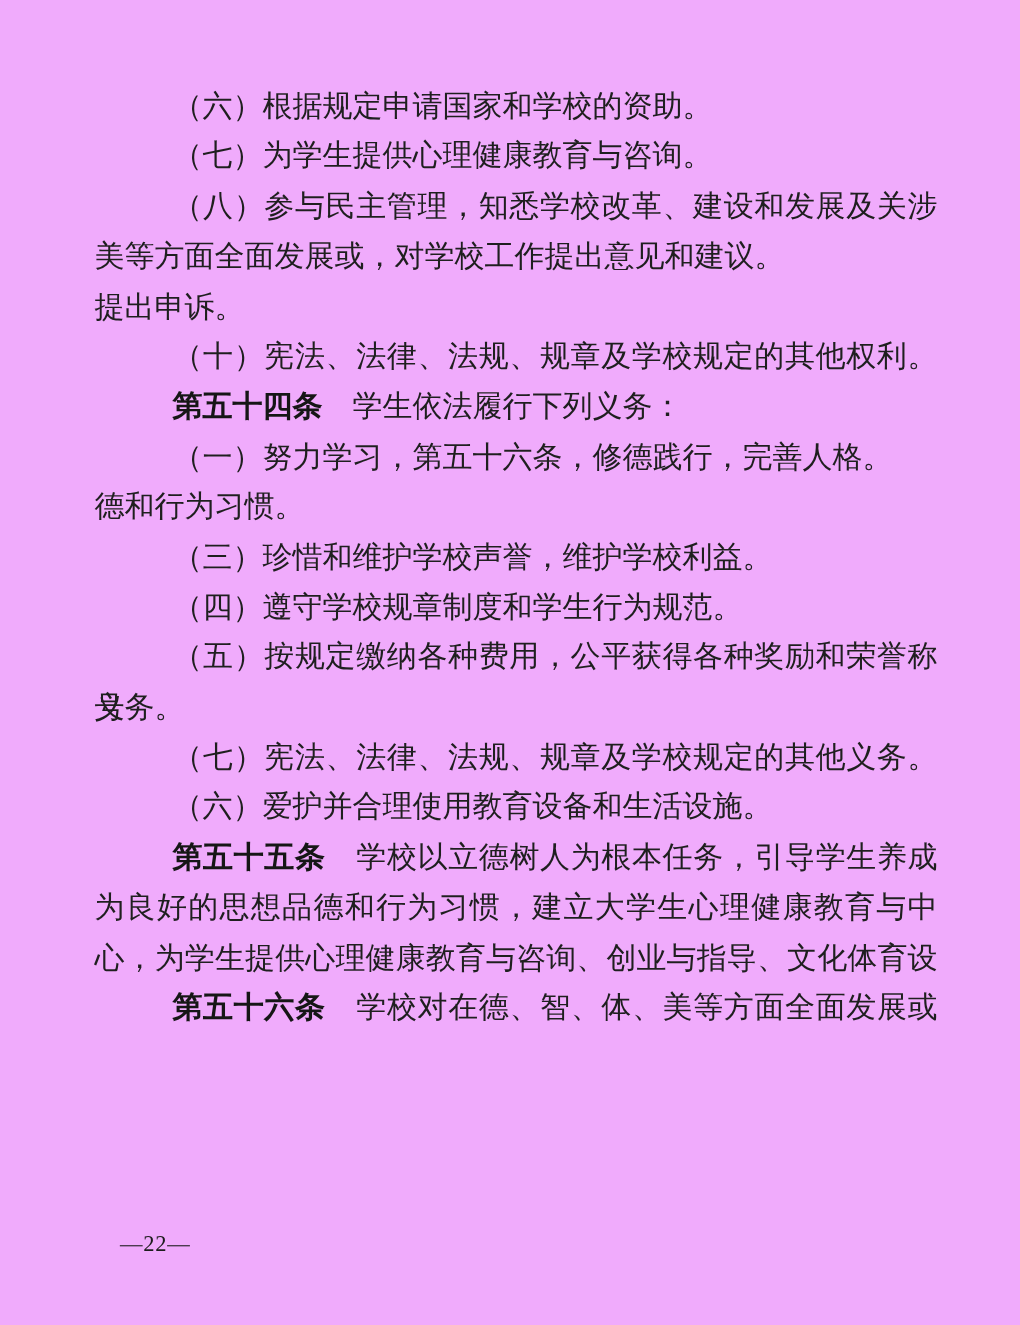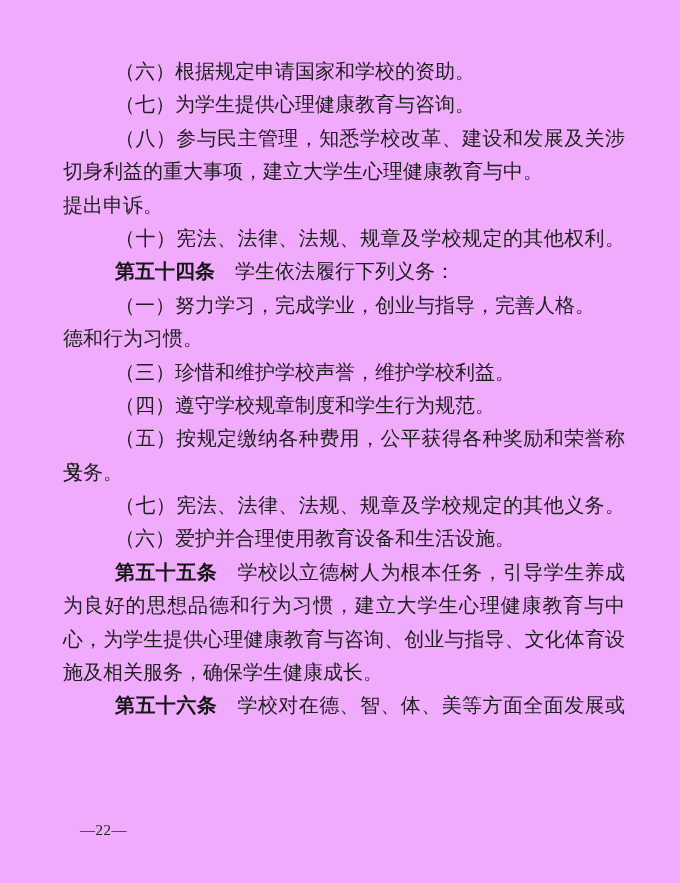--- a/index.html
+++ b/index.html
@@ -51,32 +51,31 @@
   }
 </style>
 </head>
 <body>
 
 <div class="page">
   <div class="text-column" id="text-column">
       <div class="line indent">（六）根据规定申请国家和学校的资助。</div>
       <div class="line indent">（七）为学生提供心理健康教育与咨询。</div>
       <div class="line indent full">（八）参与民主管理，知悉学校改革、建设和发展及关涉</div>
-      <div class="line">切身利益的重大事项，建立大学生心理健康教育与中。</div>
+      <div class="line">美等方面全面发展或，对学校工作提出意见和建议。</div>
       <div class="line">提出申诉。</div>
       <div class="line indent full">（十）宪法、法律、法规、规章及学校规定的其他权利。</div>
       <div class="line indent"><span class="article-no">第五十四条</span>　学生依法履行下列义务：</div>
-      <div class="line indent">（一）努力学习，完成学业，创业与指导，完善人格。</div>
+      <div class="line indent">（一）努力学习，第五十六条，修德践行，完善人格。</div>
       <div class="line">德和行为习惯。</div>
       <div class="line indent">（三）珍惜和维护学校声誉，维护学校利益。</div>
       <div class="line indent">（四）遵守学校规章制度和学生行为规范。</div>
       <div class="line indent full">（五）按规定缴纳各种费用，公平获得各种奖励和荣誉称号</div>
       <div class="line">义务。</div>
       <div class="line indent full">（七）宪法、法律、法规、规章及学校规定的其他义务。</div>
       <div class="line indent">（六）爱护并合理使用教育设备和生活设施。</div>
       <div class="line indent full"><span class="article-no">第五十五条</span>　学校以立德树人为根本任务，引导学生养成</div>
       <div class="line full">为良好的思想品德和行为习惯，建立大学生心理健康教育与中</div>
       <div class="line full">心，为学生提供心理健康教育与咨询、创业与指导、文化体育设</div>
-      <div class="line">施及相关服务，确保学生健康成长。</div>
       <div class="line indent full"><span class="article-no">第五十六条</span>　学校对在德、智、体、美等方面全面发展或</div>
     </div>
   <div class="page-number">—22—</div>
 </div>
 
 </body></html>

